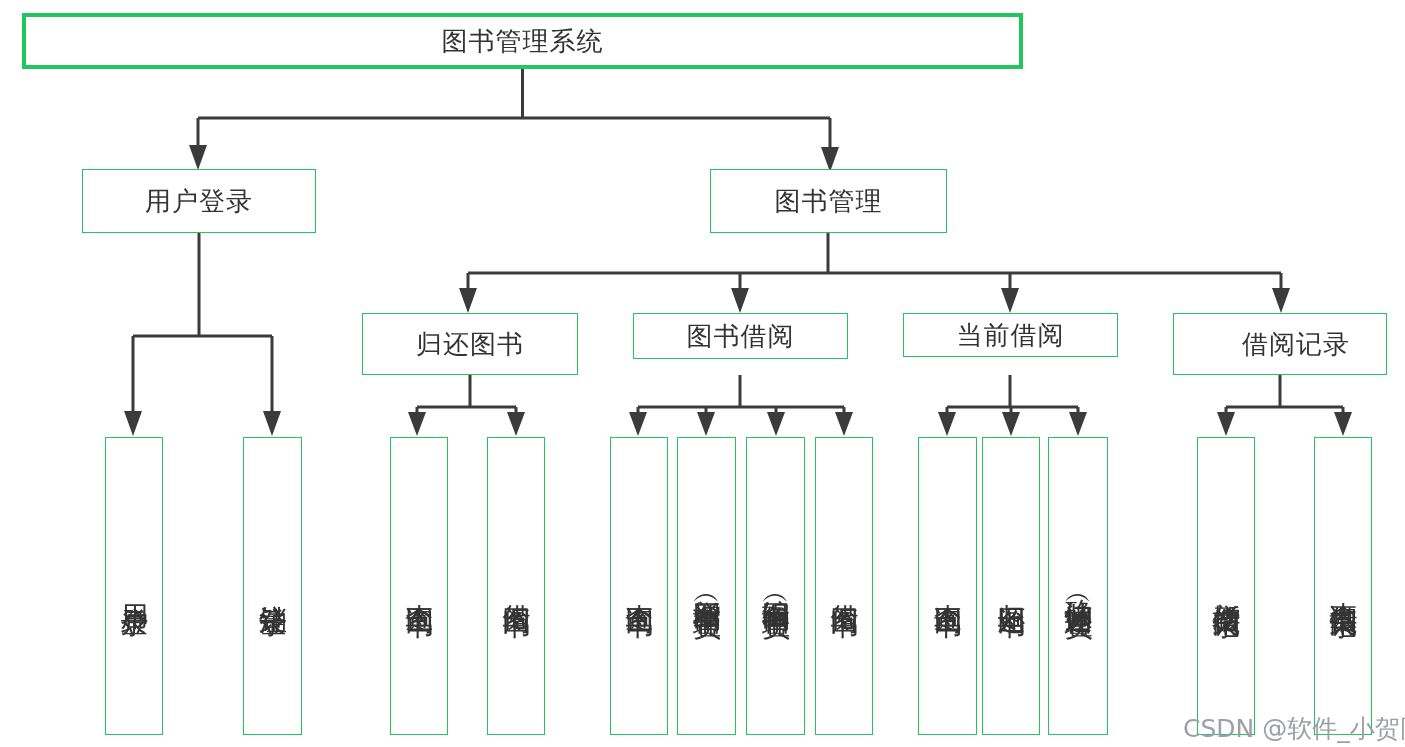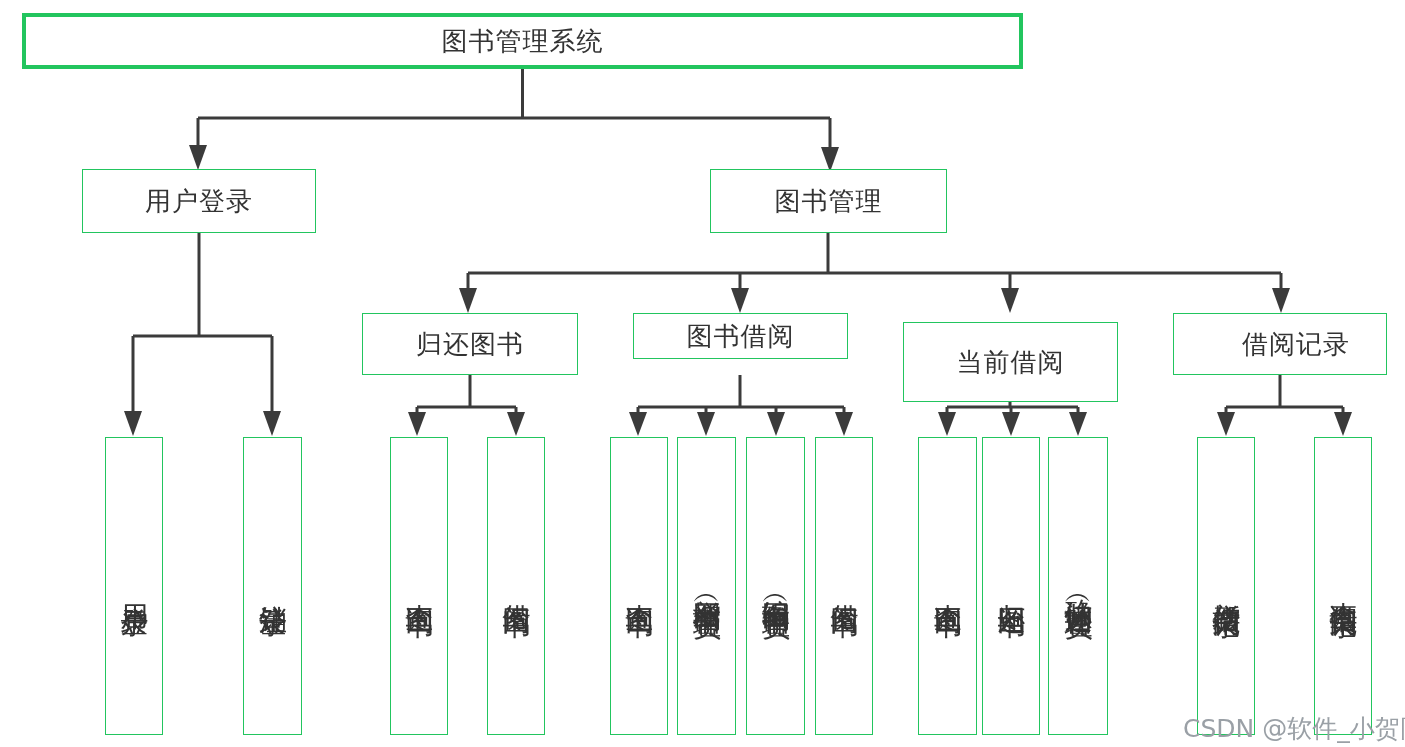--- a/index.html
+++ b/index.html
@@ -111,21 +111,21 @@
     </g>
   </svg>
 
   <div class="node root" style="left:22px;top:13px;width:1001px;height:56px;">图书管理系统</div>
 
   <div class="node" style="left:82px;top:169px;width:234px;height:64px;">用户登录</div>
   <div class="node" style="left:710px;top:169px;width:237px;height:64px;">图书管理</div>
 
   <div class="node" style="left:362px;top:313px;width:216px;height:62px;">归还图书</div>
   <div class="node" style="left:633px;top:313px;width:215px;height:46px;">图书借阅</div>
-  <div class="node" style="left:903px;top:322px;width:215px;height:80px;">当前借阅</div>
+  <div class="node" style="left:903px;top:313px;width:215px;height:44px;">当前借阅</div>
   <div class="node" style="left:1173px;top:313px;width:214px;height:62px;padding-left:32px;">借阅记录</div>
 
   <div class="node leaf" style="left:105px;top:437px;width:58px;height:298px;">用户登录</div>
   <div class="node leaf" style="left:243px;top:437px;width:59px;height:298px;">注销登录</div>
 
   <div class="node leaf" style="left:390px;top:437px;width:58px;height:298px;">查询图书</div>
   <div class="node leaf" style="left:487px;top:437px;width:58px;height:298px;">借阅图书</div>
 
   <div class="node leaf" style="left:610px;top:437px;width:58px;height:298px;">查询图书</div>
   <div class="node leaf" style="left:677px;top:437px;width:59px;height:298px;">新增图书（管理员）</div>

